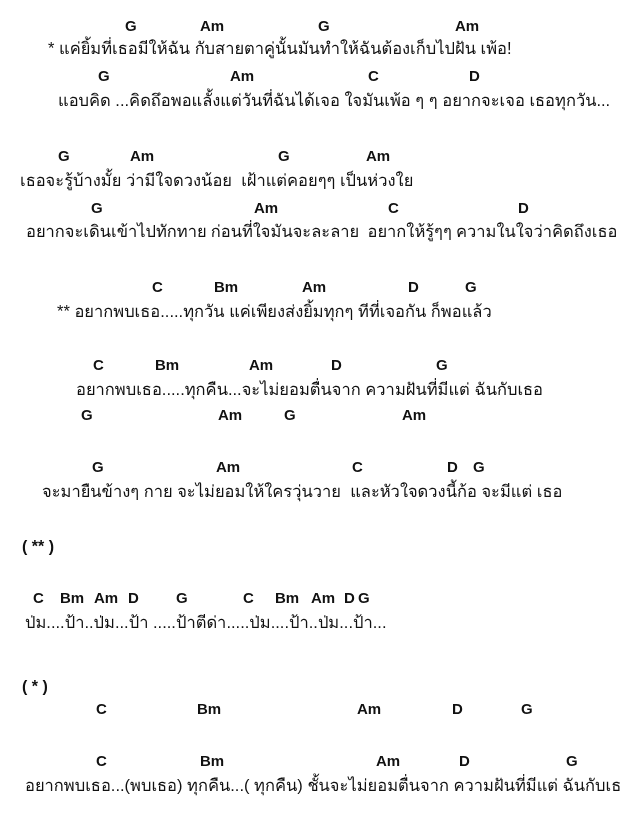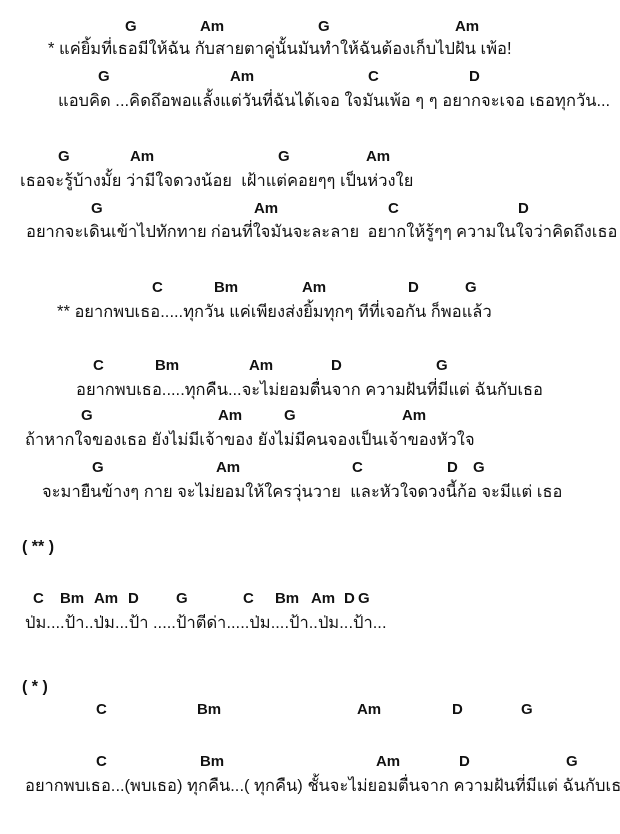--- a/index.html
+++ b/index.html
@@ -92,21 +92,20 @@
       <span class="chord" style="left: 331px;">D</span>
       <span class="chord" style="left: 436px;">G</span>
     </div>
     <div class="lyric" style="top: 378px; left: 40px; margin-left: 36px;">อยากพบเธอ.....ทุกคืน...จะไม่ยอมตื่นจาก ความฝันที่มีแต่ ฉันกับเธอ</div>
     <div class="chord-row" style="top: 407px;">
       <span class="chord" style="left: 81px;">G</span>
       <span class="chord" style="left: 218px;">Am</span>
       <span class="chord" style="left: 284px;">G</span>
       <span class="chord" style="left: 402px;">Am</span>
     </div>
-    <div class="lyric" style="top: 428px; left: 25px;">ถ้าหากใจของเธอ ยังไม่มีเจ้าของ ยังไม่มีคนจองเป็นเจ้าของหัวใจ</div>
     <div class="chord-row" style="top: 459px;">
       <span class="chord" style="left: 92px;">G</span>
       <span class="chord" style="left: 216px;">Am</span>
       <span class="chord" style="left: 352px;">C</span>
       <span class="chord" style="left: 447px;">D</span>
       <span class="chord" style="left: 473px;">G</span>
     </div>
     <div class="lyric" style="top: 480px; left: 42px;">จะมายืนข้างๆ กาย จะไม่ยอมให้ใครวุ่นวาย  และหัวใจดวงนี้ก้อ จะมีแต่ เธอ</div>
     <div class="marker" style="top: 537px; left: 22px;">( ** )</div>
     <div class="chord-row" style="top: 590px;">

